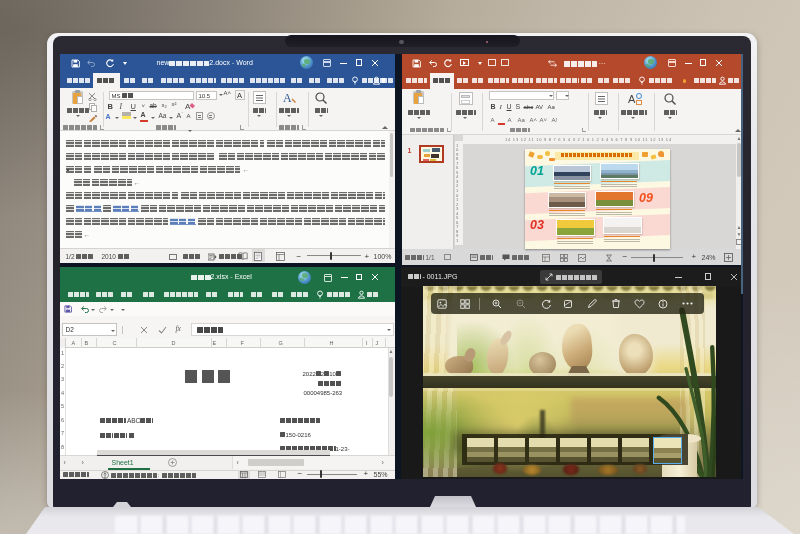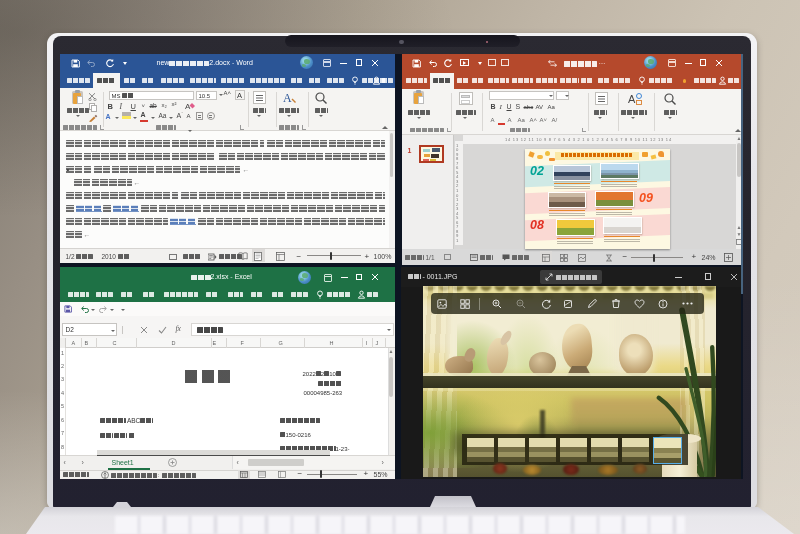--- a/index.html
+++ b/index.html
@@ -410,23 +410,23 @@
             <div class="abs" style="left:4px;top:3px;width:5px;height:5px;background:#f0a030;transform:rotate(20deg)"></div>
             <div class="abs" style="left:12px;top:6px;width:6px;height:4px;border-radius:2px;background:#f5b840"></div>
             <div class="abs" style="left:20px;top:2px;width:5px;height:5px;border-radius:50%;background:#f0c040"></div>
             <div class="abs" style="left:24px;top:9px;width:6px;height:3px;background:#f09030;border-radius:1px"></div>
             <div class="abs" style="left:117px;top:3px;width:6px;height:5px;background:#f0a030;border-radius:1px"></div>
             <div class="abs" style="left:126px;top:6px;width:5px;height:4px;background:#f5c040;transform:rotate(-15deg)"></div>
             <div class="abs" style="left:133px;top:2px;width:6px;height:6px;background:#ef9530;border-radius:50% 50% 0 50%"></div>
             <div class="abs" style="left:-5px;top:14px;width:160px;height:21px;background:#cfe9e5;transform:rotate(-2.5deg)"></div>
             <div class="abs" style="left:-5px;top:41px;width:160px;height:21px;background:#fad9d3;transform:rotate(-2.5deg)"></div>
             <div class="abs" style="left:-5px;top:68px;width:160px;height:21px;background:#fad9d3;transform:rotate(-2.5deg)"></div>
-            <span class="abs" style="left:5px;top:15px;font-size:12.5px;font-weight:bold;font-style:italic;color:#00a394">02</span>
+            <span class="abs" style="left:5px;top:15px;font-size:12.5px;font-weight:bold;font-style:italic;color:#00a394">01</span>
             <span class="abs" style="left:114px;top:42px;font-size:12.5px;font-weight:bold;font-style:italic;color:#f4511e">09</span>
-            <span class="abs" style="left:5px;top:69px;font-size:12.5px;font-weight:bold;font-style:italic;color:#e23023">08</span>
+            <span class="abs" style="left:5px;top:69px;font-size:12.5px;font-weight:bold;font-style:italic;color:#e23023">03</span>
             <div class="abs ph" style="left:28px;top:16px;width:38px;height:16px;background:linear-gradient(180deg,#b8c6d8 0 40%,#31425c 40% 72%,#8891a0 72%)"></div>
             <div class="abs ph" style="left:75px;top:14px;width:39px;height:16px;background:linear-gradient(180deg,#bcd9ee 0 45%,#8fb3cc 45% 62%,#7b94a8 62% 80%,#5d7a62 80%)"></div>
             <div class="abs ph" style="left:23px;top:43px;width:38px;height:16px;background:linear-gradient(180deg,#cbb9a4 0 30%,#a8917c 30% 62%,#6e5b4a 62%)"></div>
             <div class="abs ph" style="left:70px;top:42px;width:39px;height:16px;background:linear-gradient(180deg,#e2762f 0 55%,#7a8f3c 55%)"></div>
             <div class="abs ph" style="left:31px;top:70px;width:39px;height:17px;background:linear-gradient(180deg,#f0c93c 0 52%,#8aa43a 52%)"></div>
             <div class="abs ph" style="left:78px;top:68px;width:39px;height:17px;background:linear-gradient(180deg,#f4f3f1 0 60%,#d9d5d0 60%)"></div>
             <div class="cap abs" style="left:29px;top:34px"></div>
               <div class="cap abs" style="left:76px;top:32px"></div>
             <div class="cap abs" style="left:24px;top:61px"></div>
               <div class="cap abs" style="left:71px;top:60px"></div>

